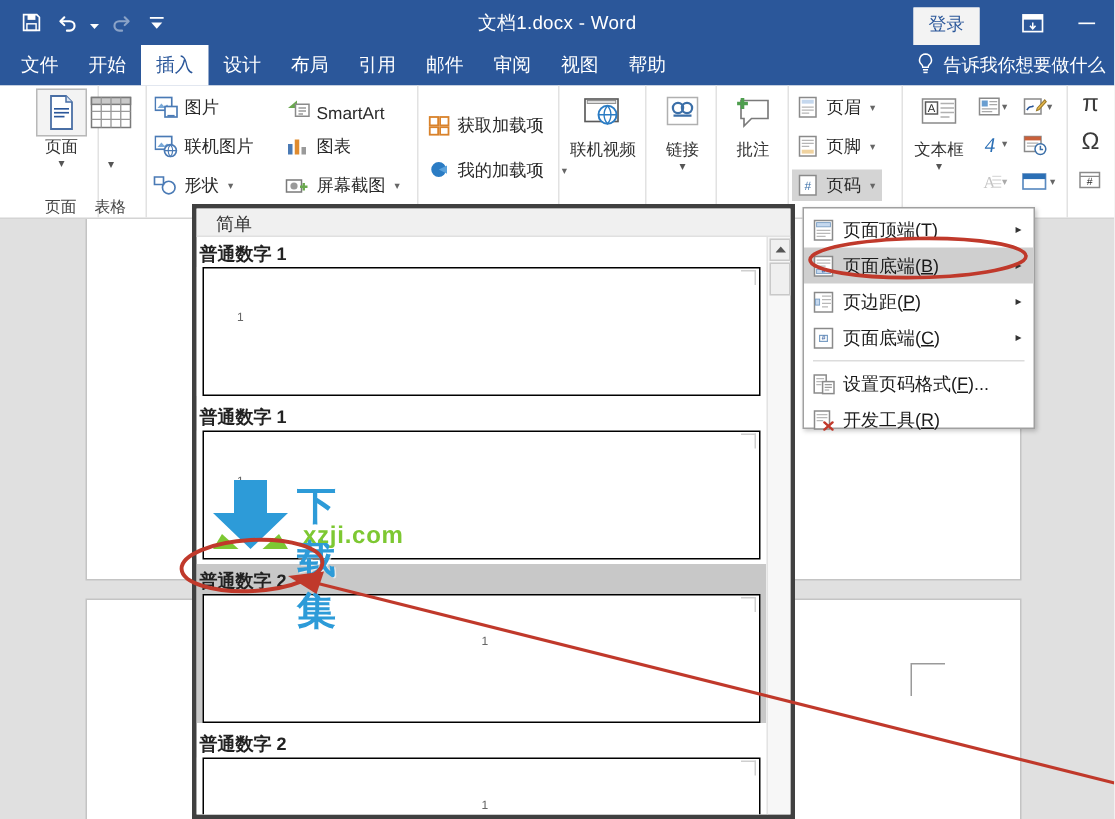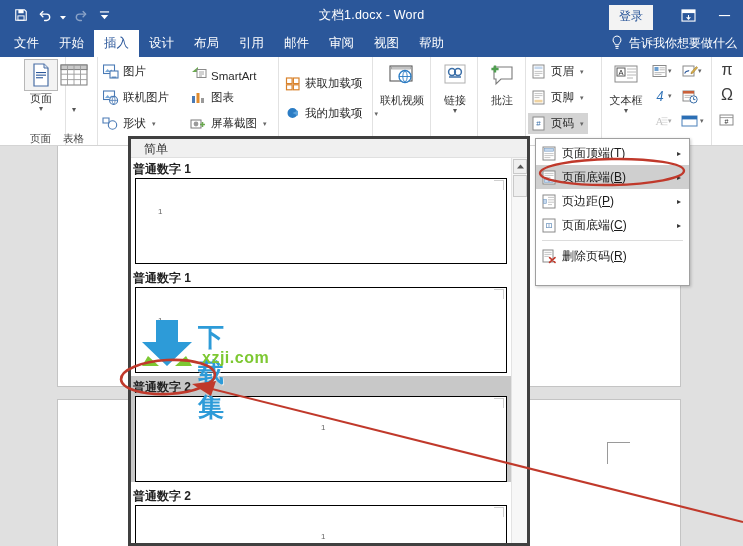--- a/index.html
+++ b/index.html
@@ -754,30 +754,41 @@
           <rect x="4.4" y="5.6" width="5.2" height="4" fill="none" stroke="#7a9ec4" stroke-width=".8"></rect>
           <text x="7" y="8.9" font-size="4.4" text-anchor="middle" fill="#2b579a" font-family="Liberation Sans, sans-serif">#</text>
         </svg>
       </span>
       <span class="mtxt"><span>页面底端(</span><span class="u">C</span><span>)</span></span>
       <span class="mar">▸</span>
     </div>
 
     <div class="msep"></div>
 
+    <div class="mi">
+      <span class="mico">
+        <svg width="15" height="15" viewBox="0 0 15 15">
+          <rect x="0.8" y="1" width="8" height="12" fill="#ffffff" stroke="#8a8a8a" stroke-width="1"></rect>
+          <path d="M2.2 3.4 h5.2 M2.2 5.4 h5.2 M2.2 7.4 h3.4" stroke="#b8b8b8" stroke-width=".8"></path>
+          <rect x="6.4" y="5.4" width="7.6" height="8" fill="#ffffff" stroke="#8a8a8a" stroke-width="1"></rect>
+          <path d="M7.8 7.4 h4.8 M7.8 9.2 h4.8 M7.8 11 h3" stroke="#9a9a9a" stroke-width=".8"></path>
+        </svg>
+      </span>
+      <span class="mtxt"><span>设置页码格式(</span><span class="u">F</span><span>)...</span></span>
+    </div>
 
     <div class="mi">
       <span class="mico">
         <svg width="14" height="15" viewBox="0 0 14 15">
           <rect x="1" y="1" width="10" height="12" fill="#ffffff" stroke="#8a8a8a" stroke-width="1"></rect>
           <path d="M2.4 3.4 h7.2 M2.4 5.4 h7.2 M2.4 7.4 h4.4" stroke="#b8b8b8" stroke-width=".8"></path>
           <path d="M7.6 8.6 L13 13.4 M13 8.6 L7.6 13.4" stroke="#c0392b" stroke-width="1.6" stroke-linecap="round"></path>
         </svg>
       </span>
-      <span class="mtxt"><span>删除页码(</span><span class="u">R</span><span>)</span></span>
+      <span class="mtxt"><span>开发工具(</span><span class="u">R</span><span>)</span></span>
     </div>
   </div>
 
   <div class="wm">
     <span>
       <svg width="62" height="54" viewBox="0 0 62 54">
         <path d="M16 2 h22 v22 h14 L27 48 L2 24 h14z" fill="#2d9bd8"></path>
         <path d="M8 38 L19 48 L2 48z" fill="#7dc832"></path>
         <path d="M46 38 L35 48 L52 48z" fill="#7dc832"></path>
       </svg>

